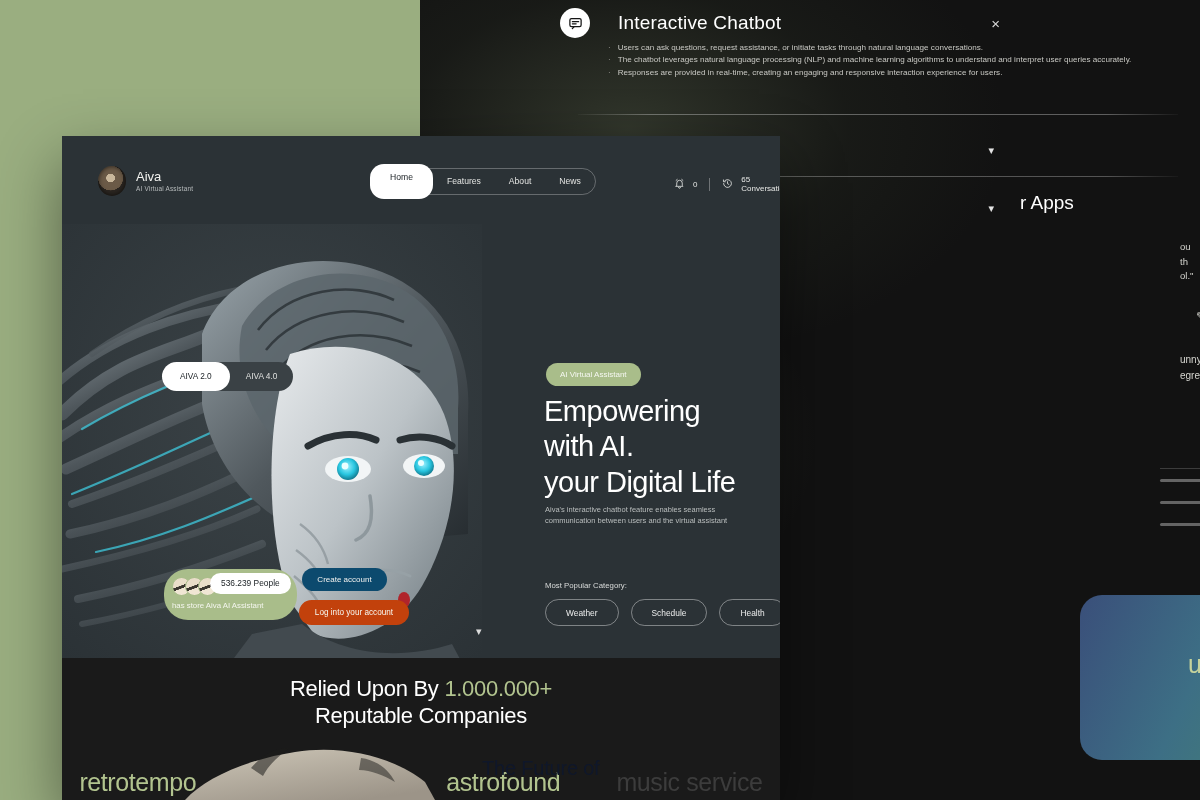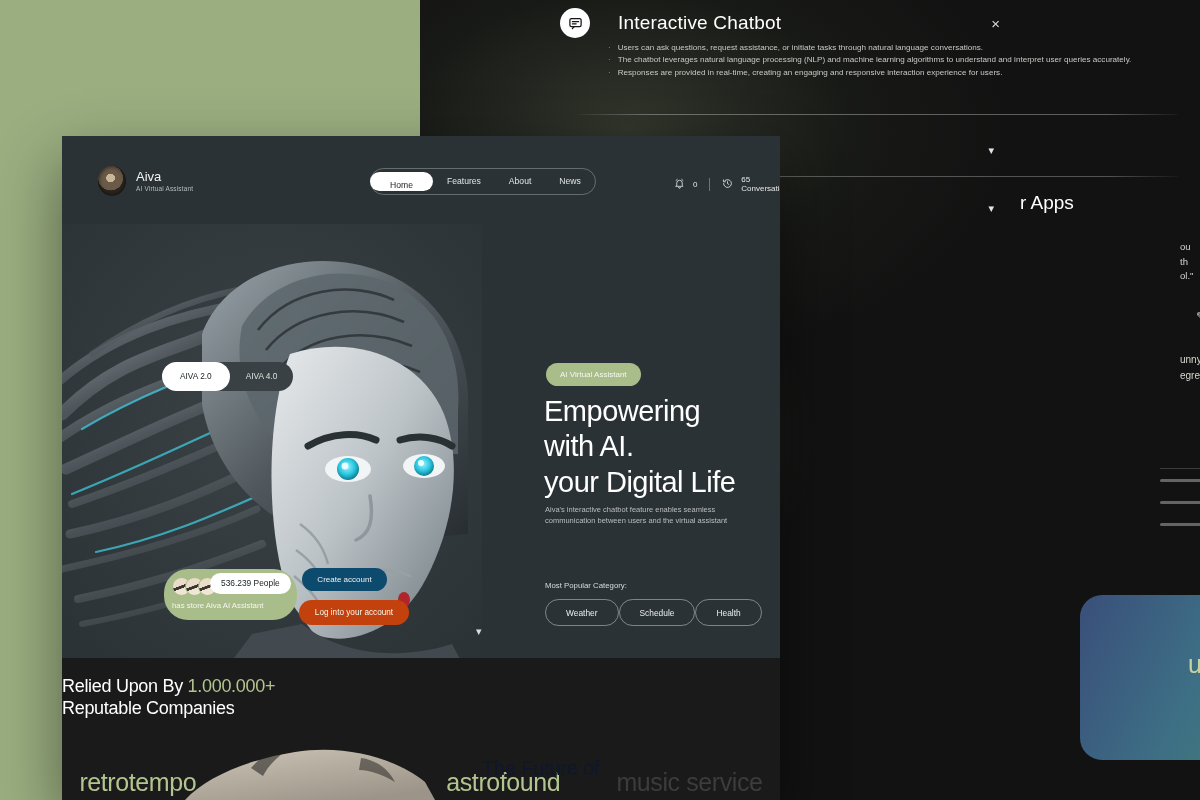--- a/index.html
+++ b/index.html
@@ -103,21 +103,21 @@
   .brand-sub{ color:#b8bcbd; font-size:6.4px; letter-spacing:.2px;}
   .navpill{
     position:absolute; left:308px; top:32px; height:27px;
     border:1px solid rgba(255,255,255,.28); border-radius:14px;
     display:flex; align-items:center; padding:0;
   }
   .navpill a{
     color:#e3e4e2; font-size:8.6px; text-decoration:none; padding:0 14px; line-height:25px; display:block;
   }
   .navpill a.active{
-    background:#fff; color:#20262a; border-radius:14px; padding:0 20px; height:19px; line-height:27px;
+    background:#fff; color:#20262a; border-radius:14px; padding:0 20px; height:35px; line-height:27px;
     margin:-1px 0 -1px -1px;
   }
   .navright{ position:absolute; left:612px; top:39px; display:flex; align-items:center; gap:8px;}
   .navright svg{width:11px;height:11px;}
   .navright .lbl{ color:#e6e7e5; font-size:8px;}
   .navsep{ width:1px;height:13px;background:rgba(255,255,255,.32); margin:0 4px;}
 
   
   .hero-img{
     position:absolute; left:0; top:88px; width:420px; height:434px; overflow:hidden;
@@ -165,34 +165,34 @@
   }
   .h1{
     position:absolute; left:482px; top:258px; width:240px;
     color:#fff; font-size:29px; line-height:1.22; letter-spacing:-.5px; font-weight:400;
   }
   .lead{
     position:absolute; left:483px; top:368px; width:185px;
     color:#b9bdbd; font-size:7.5px; line-height:1.5;
   }
   .mpc{ position:absolute; left:483px; top:445px; color:#d9dbda; font-size:7.8px;}
-  .pills{ position:absolute; left:483px; top:463px; display:flex; gap:0; }
+  .pills{ position:absolute; left:483px; top:463px; display:flex; gap:12px; }
   .pill{
     height:27px; padding:0 20px; border:1px solid rgba(255,255,255,.4); border-radius:14px;
     color:#eceded; font-size:8.4px; display:flex;align-items:center;
   }
   .scroll-chev{ position:absolute; left:414px; top:489px; color:#dcdcdc; font-size:11px;}
 
   
   .lower{
     position:absolute; left:0; top:522px; width:718px; height:142px; background:#1a1a1a; overflow:hidden;
   }
   .relied{
-    position:absolute; left:0; top:18px; width:718px; text-align:left;
-    color:#fff; font-size:18px; line-height:1.22; font-weight:400; letter-spacing:-.3px;
+    position:absolute; left:0; top:18px; width:718px; text-align:center;
+    color:#fff; font-size:22px; line-height:1.22; font-weight:400; letter-spacing:-.3px;
   }
   .relied b{ color:#b2c48f; font-weight:400;}
   .brands{
     position:absolute; left:0; top:110px; width:718px;
     display:flex; flex-wrap:wrap; justify-content:center; column-gap:56px; row-gap:10px;
   }
   .brands span{ font-size:25px; letter-spacing:-.4px; }
   .b-on{ color:#b2c48f; }
   .b-off{ color:#3c3c3c; }
   .future{

